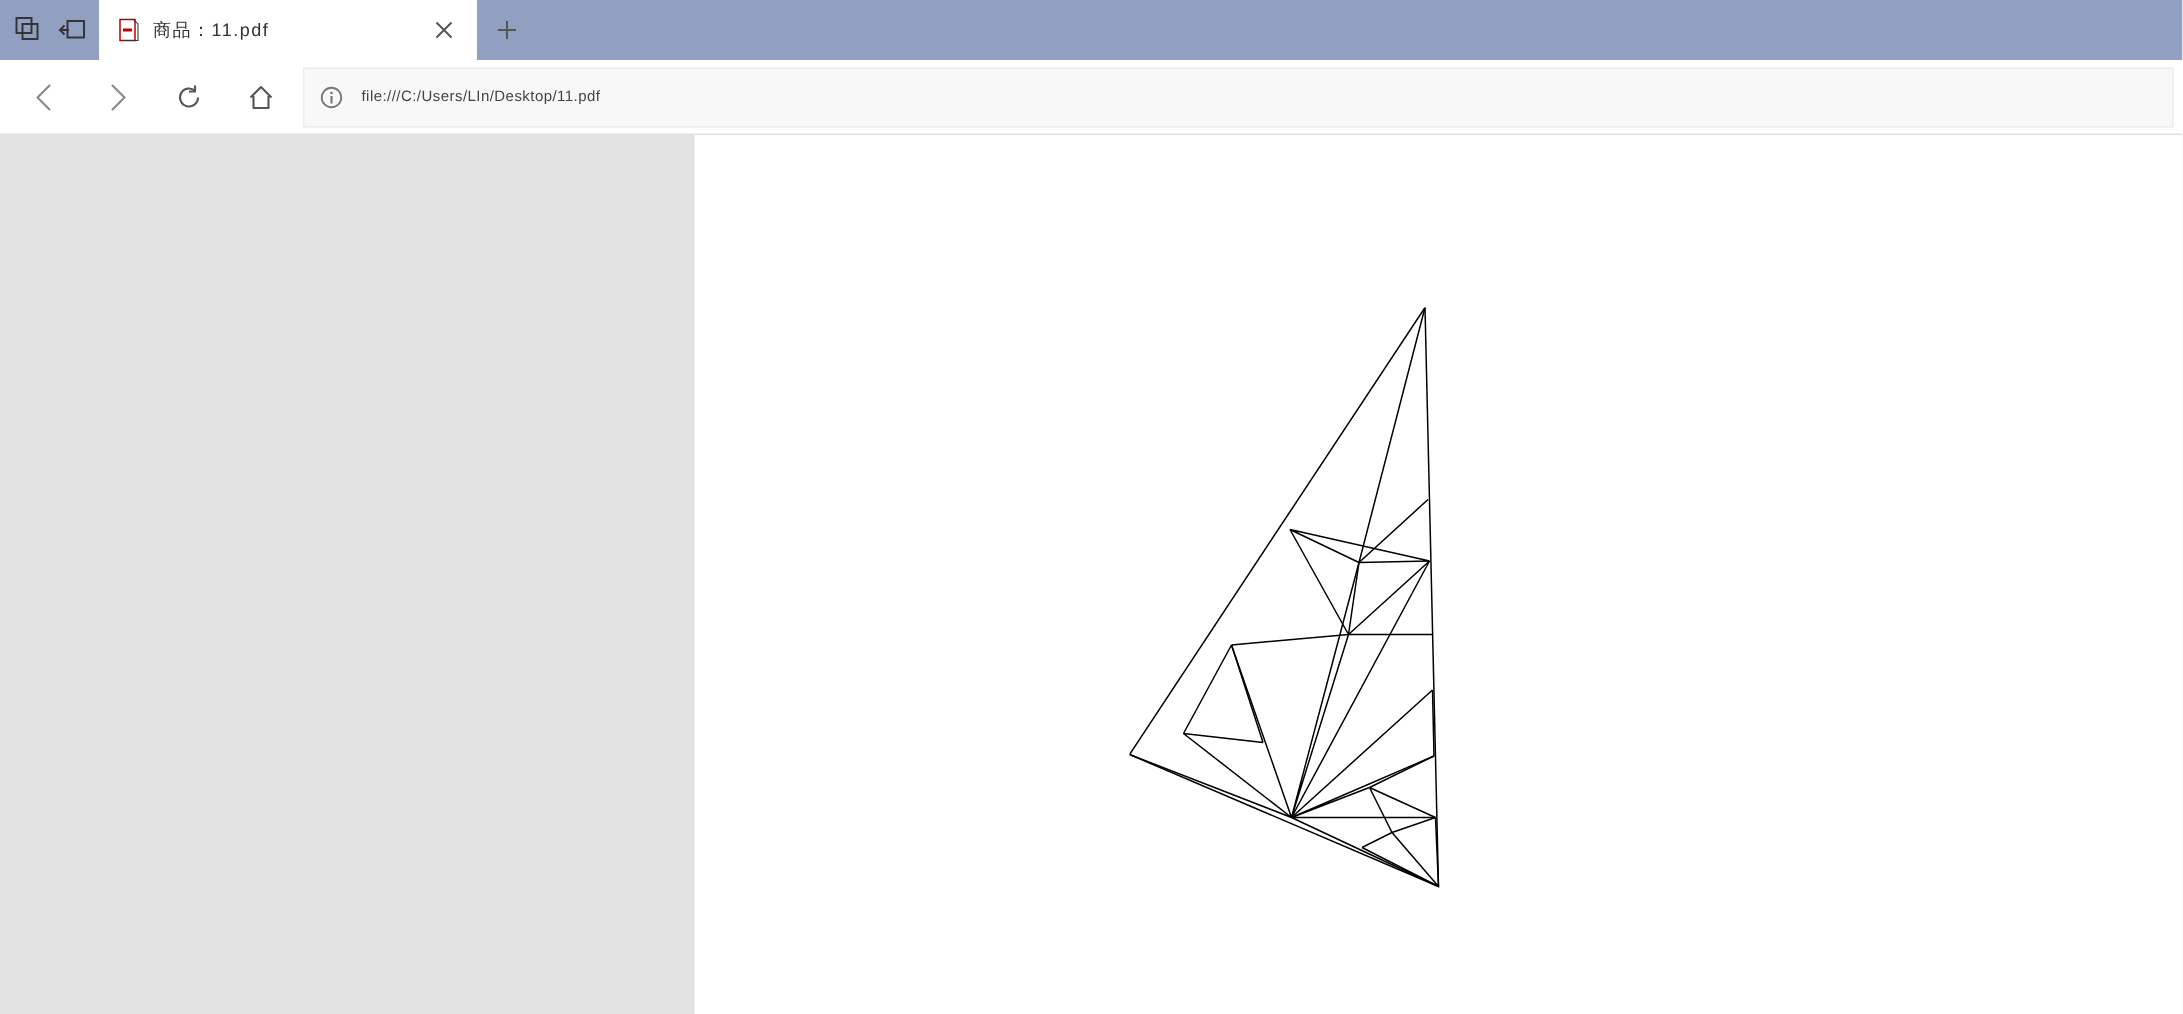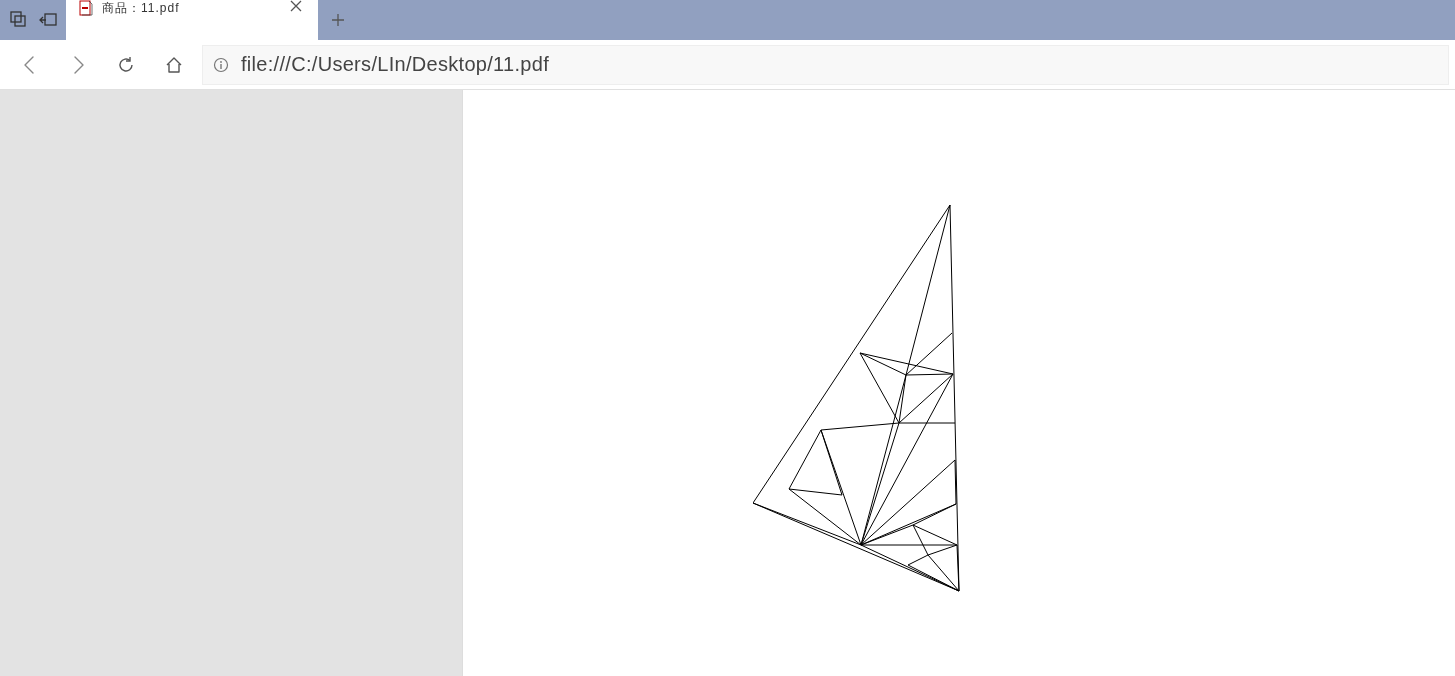--- a/index.html
+++ b/index.html
@@ -21,20 +21,21 @@
     .tabbar-pre {
       display: flex;
       align-items: center;
       gap: 10px;
       padding: 0 8px 0 10px;
       background: #91a0c0;
     }
     .ticon { display: inline-flex; align-items: center; justify-content: center; }
     .tab {
       display: flex;
+      align-items: center;
       width: 252px;
       height: 40px;
       padding: 0 8px 0 10px;
       position: relative;
     }
     .tab.active { background: #fff; }
     .tab .favicon { width: 20px; display: inline-flex; justify-content: center; }
     .tab .title { flex: 1; padding-left: 6px; white-space: nowrap; overflow: hidden; text-overflow: ellipsis; letter-spacing: 1px; }
     .tab.active .title { color: #333; }
     .tab.ghost .title { color: #6d7c9a; }
@@ -53,21 +54,21 @@
       flex: 1;
       height: 40px;
       margin-left: 4px;
       background: #f8f8f8;
       border: 1px solid #eee;
       display: flex;
       align-items: center;
       padding: 0 10px;
       gap: 12px;
     }
-    .addr .url { color: #444; font-size: 20px; letter-spacing: 0.3px; }
+    .addr .url { color: #444; font-size: 10px; letter-spacing: 0.3px; }
     .viewport {
       height: calc(676px - 40px - 50px);
       background: #e3e3e3;
       display: flex;
     }
     .gutter { width: 462px; background: #e3e3e3; }
     .page {
       flex: 1;
       background: #fff;
       border-left: 1px solid #ddd;

